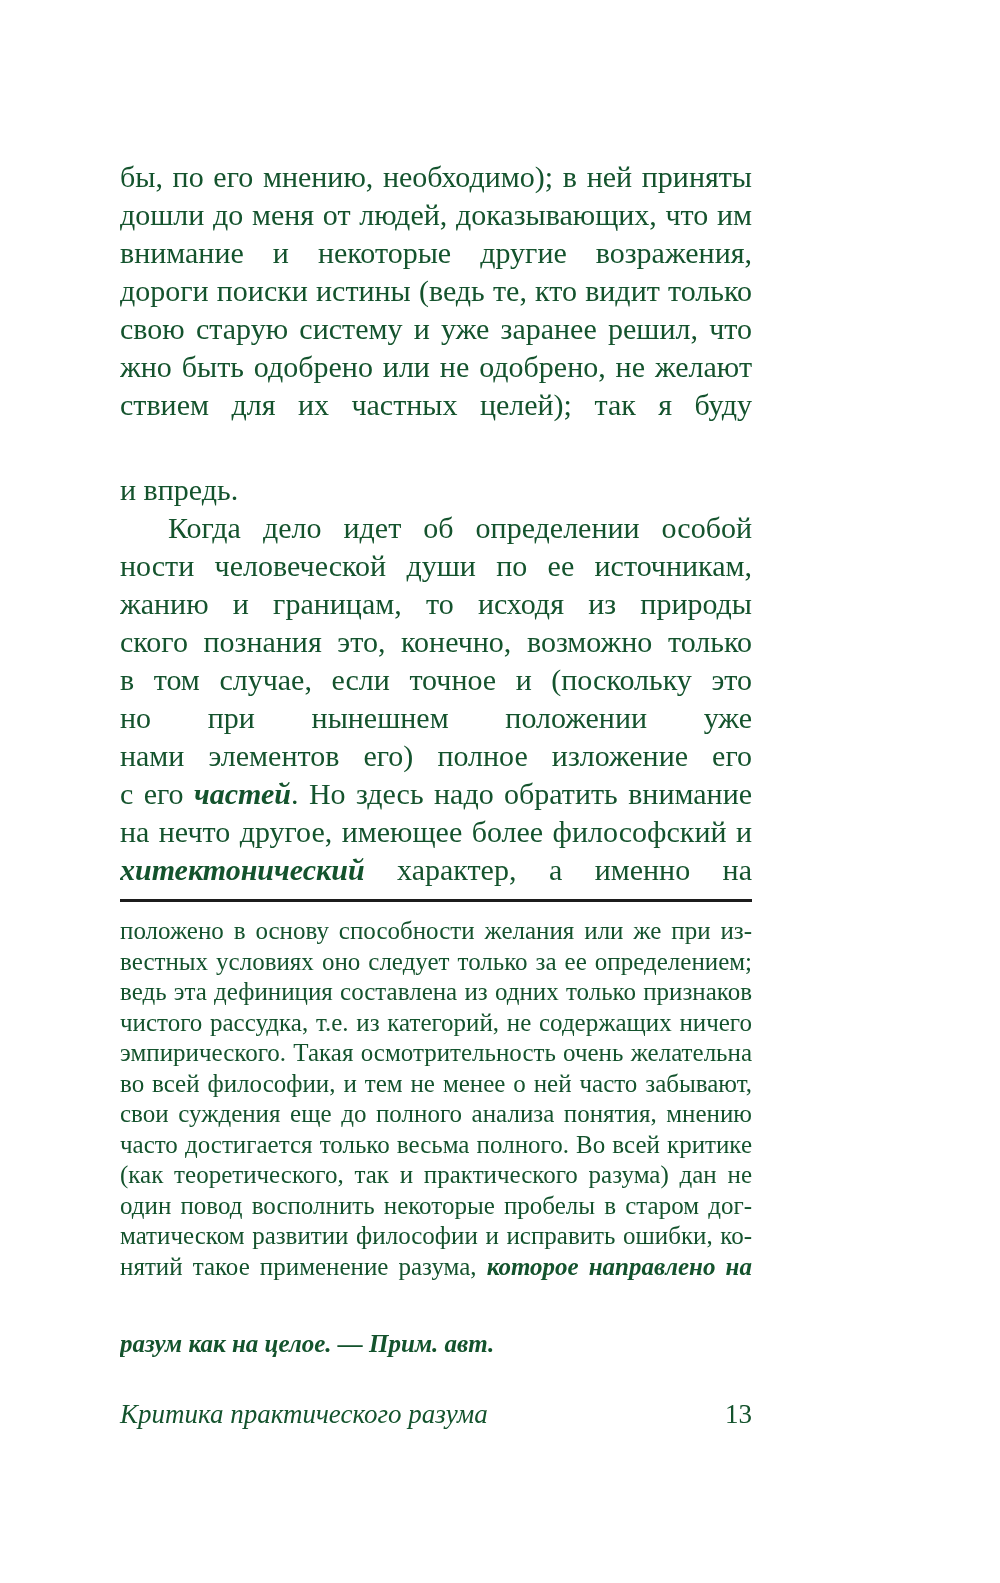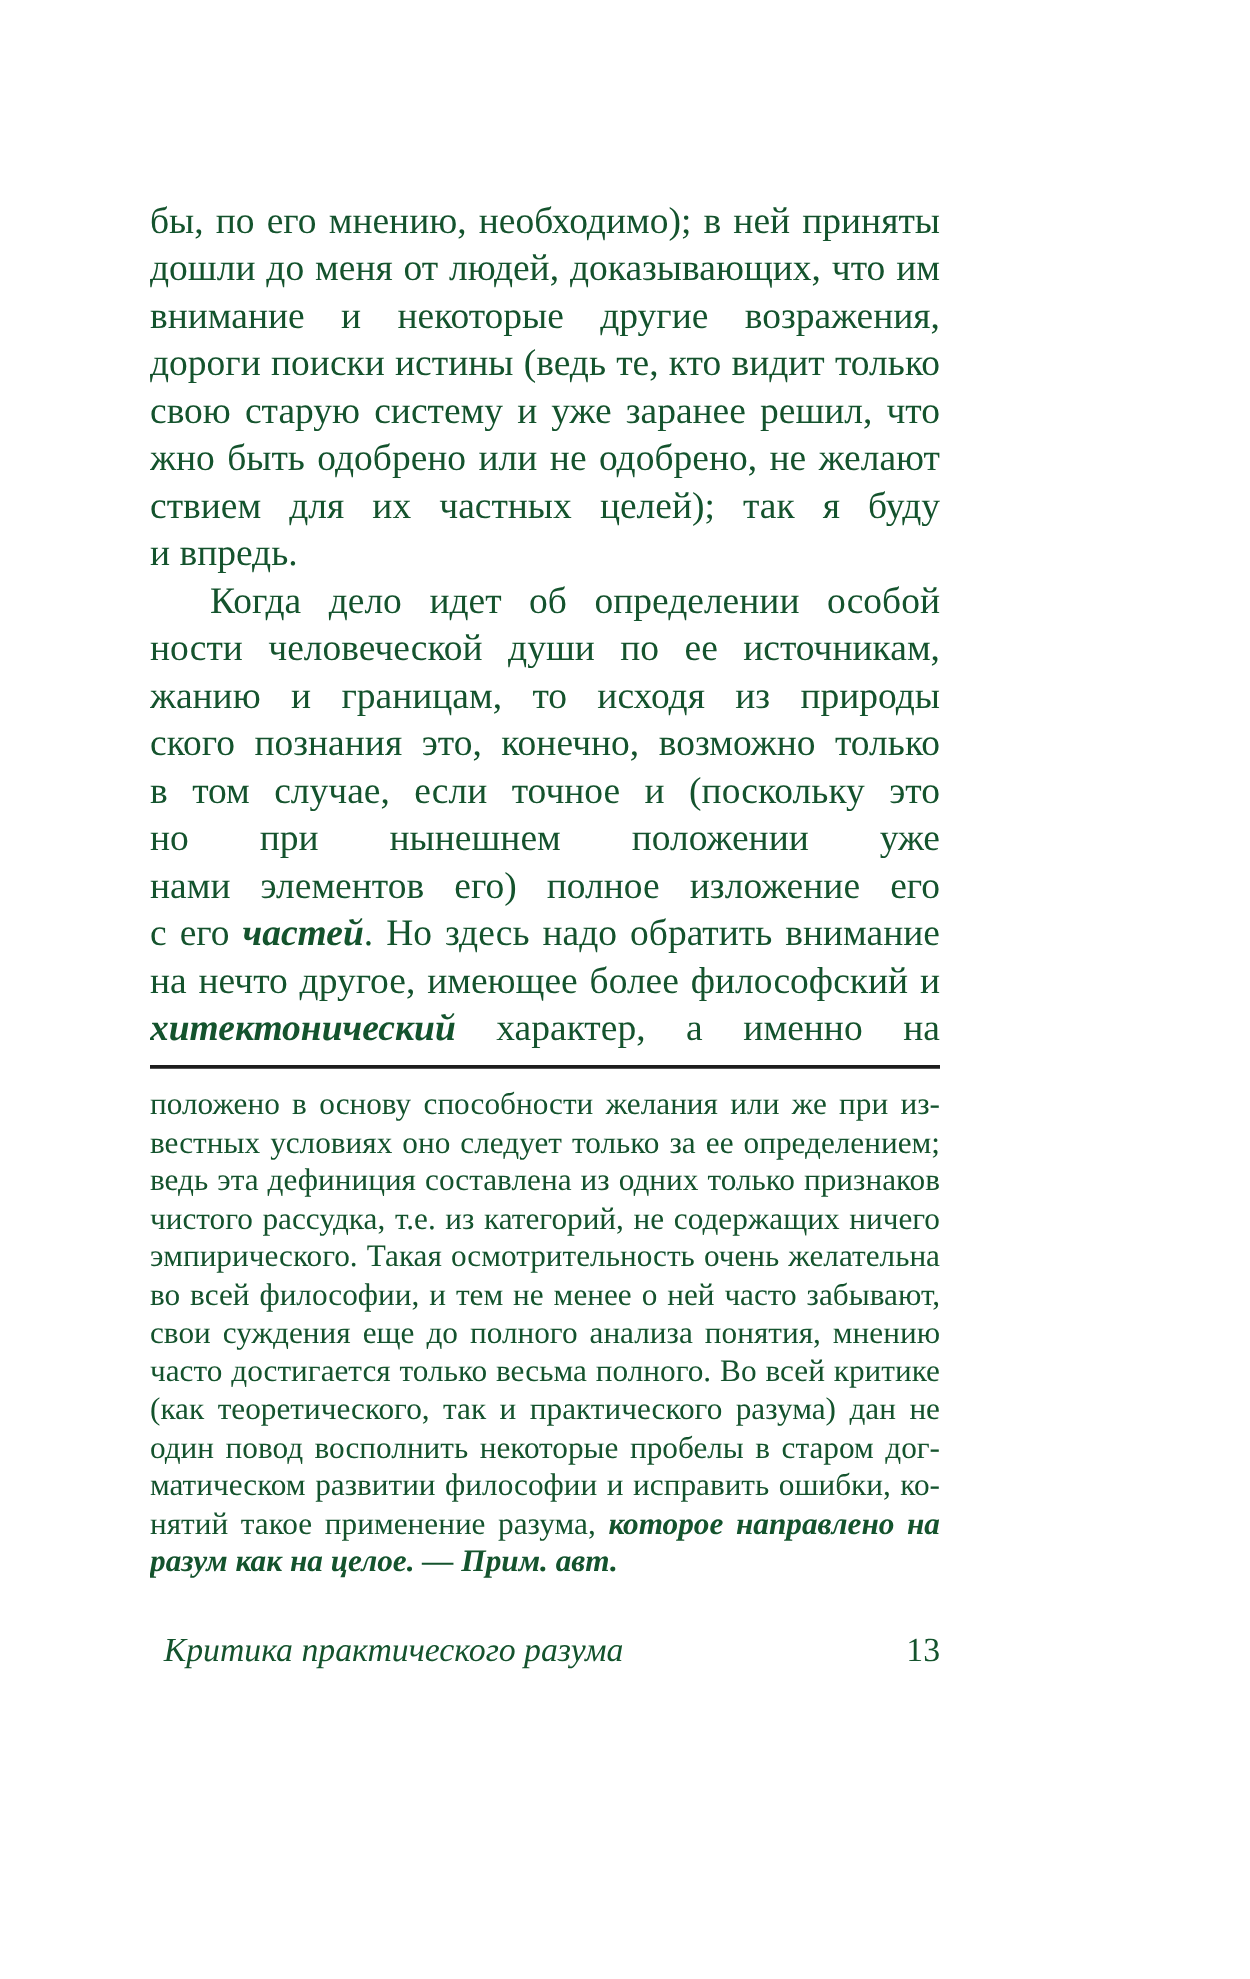--- a/index.html
+++ b/index.html
@@ -32,39 +32,39 @@
   .fn-line {
     font-size: 25px;
     line-height: 30.5px;
     height: 30.5px;
   }
   .indent {
     text-indent: 48px;
   }
   .pfinal {
     text-align-last: left;
+    margin-top: 47px;
   }
   em { font-style: italic; font-weight: bold; }
   .footnote-rule {
     border: none;
     border-top: 3px solid #1c1c1c;
     margin: 10px 0 14px 0;
     width: 100%;
   }
   .running-footer {
     display: flex;
     justify-content: space-between;
     align-items: baseline;
     margin-top: 37px;
     font-size: 27px;
     line-height: 34px;
   }
   .running-title {
     font-style: italic;
-    margin-left: 11px;
   }
   .page-number {
     font-style: normal;
   }
 </style>
 </head>
 <body>
 
 <div class="page">
 

